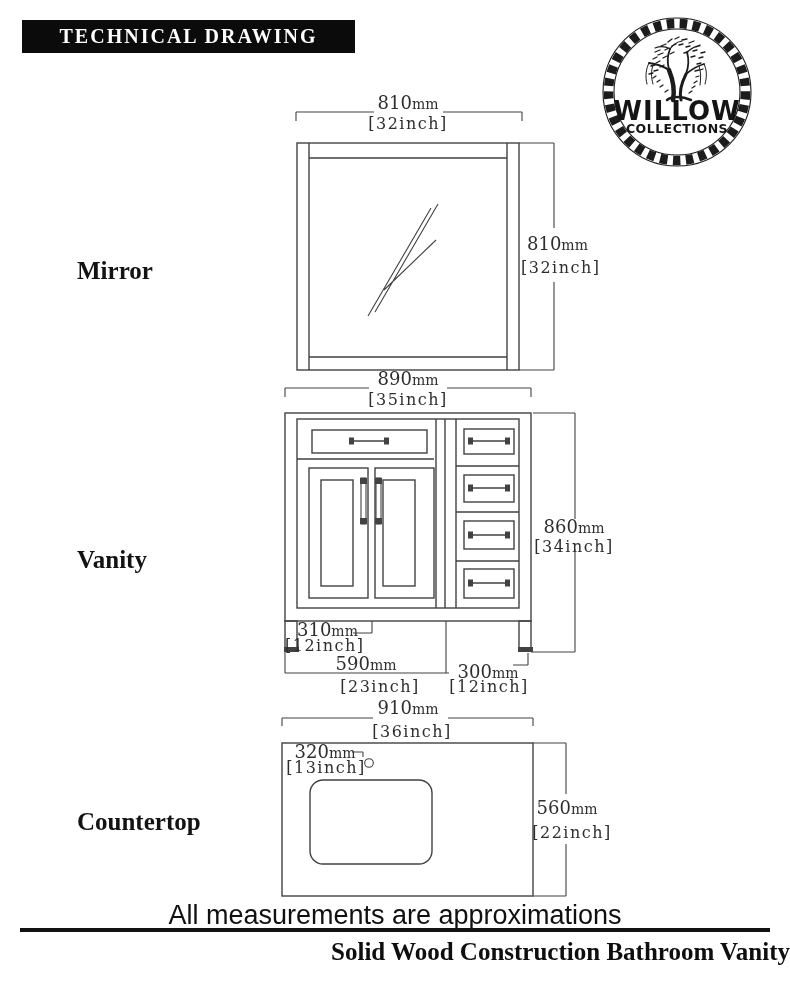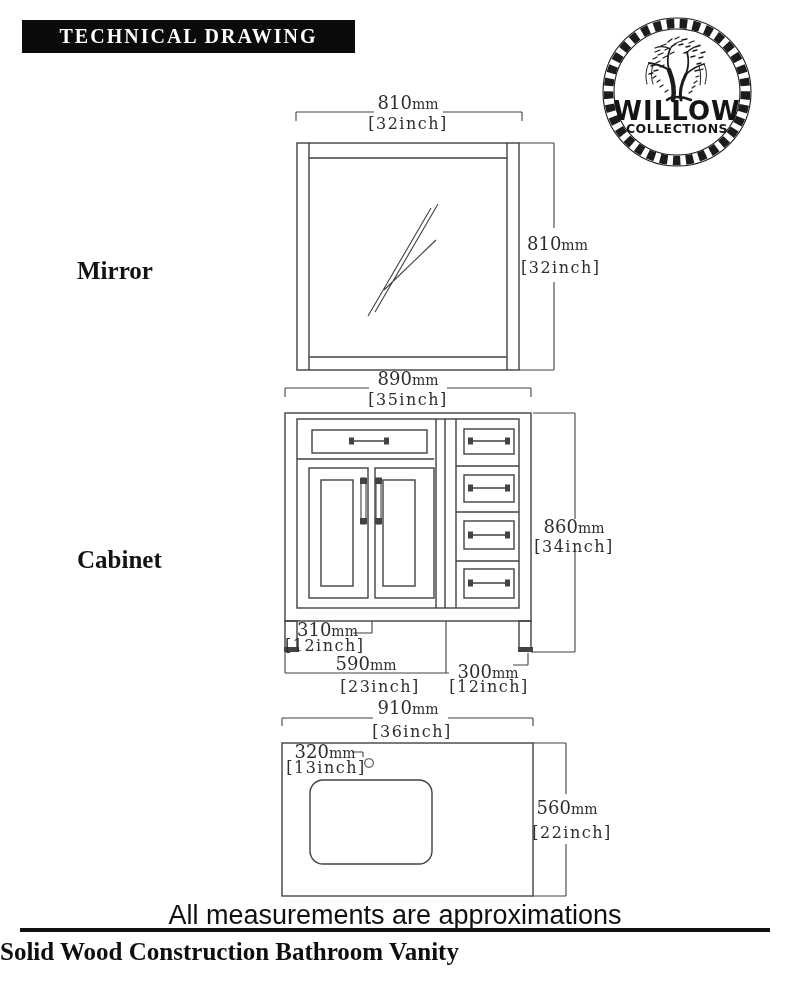--- a/index.html
+++ b/index.html
@@ -20,21 +20,21 @@
   .dim path{stroke-width:1.1;}
   .thin{stroke-width:1.1 !important;}
   .fl{fill:var(--line,#424242) !important;stroke:none !important;}
   text{stroke:none !important;fill:var(--text,#2e2e2e);}
   .dmm{font-family:"DejaVu Serif",serif;font-size:18px;}
   .dmm .u{font-size:14px;}
   .din{font-family:"DejaVu Serif",serif;font-size:16px;letter-spacing:1.5px;}
   .note{position:absolute;left:0;right:0;top:900px;text-align:center;
         font-family:"Liberation Sans",sans-serif;font-size:27px;color:#101010;}
   .rule{position:absolute;left:20px;right:20px;top:928px;height:4px;background:#121212;}
-  .footer-title{position:absolute;left:0;right:0;top:938px;text-align:left;
+  .footer-title{position:absolute;left:0;right:0;top:938px;text-align:right;
         font-family:"Liberation Serif",serif;font-weight:bold;font-size:25px;color:#0e0e0e;}
   .logo-name{font-family:"DejaVu Sans",sans-serif;font-weight:900;font-size:26px;fill:#141414;letter-spacing:1px;}
   .logo-sub{font-family:"DejaVu Sans",sans-serif;font-weight:bold;font-size:12.5px;fill:#141414;letter-spacing:0.5px;}
   .rope{stroke:#1c1c1c;fill:none;}
   .tree{stroke:#1c1c1c;fill:none;stroke-linecap:round;}
 </style>
 </head>
 <body style="--line: #424242; --text: #2e2e2e; --header-bg: #0b0b0b;">
 
 <div class="page">
@@ -66,21 +66,22 @@
         <path class="tree" d="M107,50 C110,56 110,63 108,70" stroke-width="1"></path>
         <path class="tree" d="M102,52 C104,58 104,64 103,71" stroke-width="1"></path>
         <path class="tree" stroke-width="1.3" d="M58,38l5-2M64,32l5-2M71,28l4-3M78,25l4-2M85,26l5-1M92,29l5-2M99,33l4-2M104,39l4-1M56,45l4-2M61,41l5-2M68,36l4-2M75,32l4-2M82,31l4-1M89,33l4-1M96,37l4-1M102,44l4-1M54,52l4-1M59,49l4-2M66,44l4-2M73,40l4-2M87,39l4-1M94,43l4-1M100,50l4-1M52,60l4-1M57,57l4-1M63,53l4-2M98,57l4-1M103,56l3-1M56,64l3-2M60,68l3-2M99,63l3-1M97,69l3-2M63,73l3-2M95,74l3-2M68,78l3-2M92,79l3-2"></path>
       </g>
       <text class="logo-name" x="80" y="106" text-anchor="middle">WILLOW</text>
       <text class="logo-sub" x="80" y="119" text-anchor="middle">COLLECTIONS</text>
     </svg>
   </div>
 
   <div class="section-label lbl-mirror">Mirror</div>
-  <div class="section-label lbl-cabinet">Cabinet</div>
+  <div class="section-label lbl-cabinet">Vanity</div>
+  <div class="section-label lbl-countertop">Countertop</div>
 
   <svg class="drawing ln" width="790" height="990" viewBox="0 0 790 990">
 
     <g>
       <g class="dim">
         <path d="M296,112H374 M443,112H522 M296,112V121 M522,112V121"></path>
         <text class="dmm" x="408" y="109" text-anchor="middle"><tspan>810</tspan><tspan class="u">mm</tspan></text>
         <text class="din" x="408" y="129" text-anchor="middle">[32inch]</text>
       </g>
       <g>

